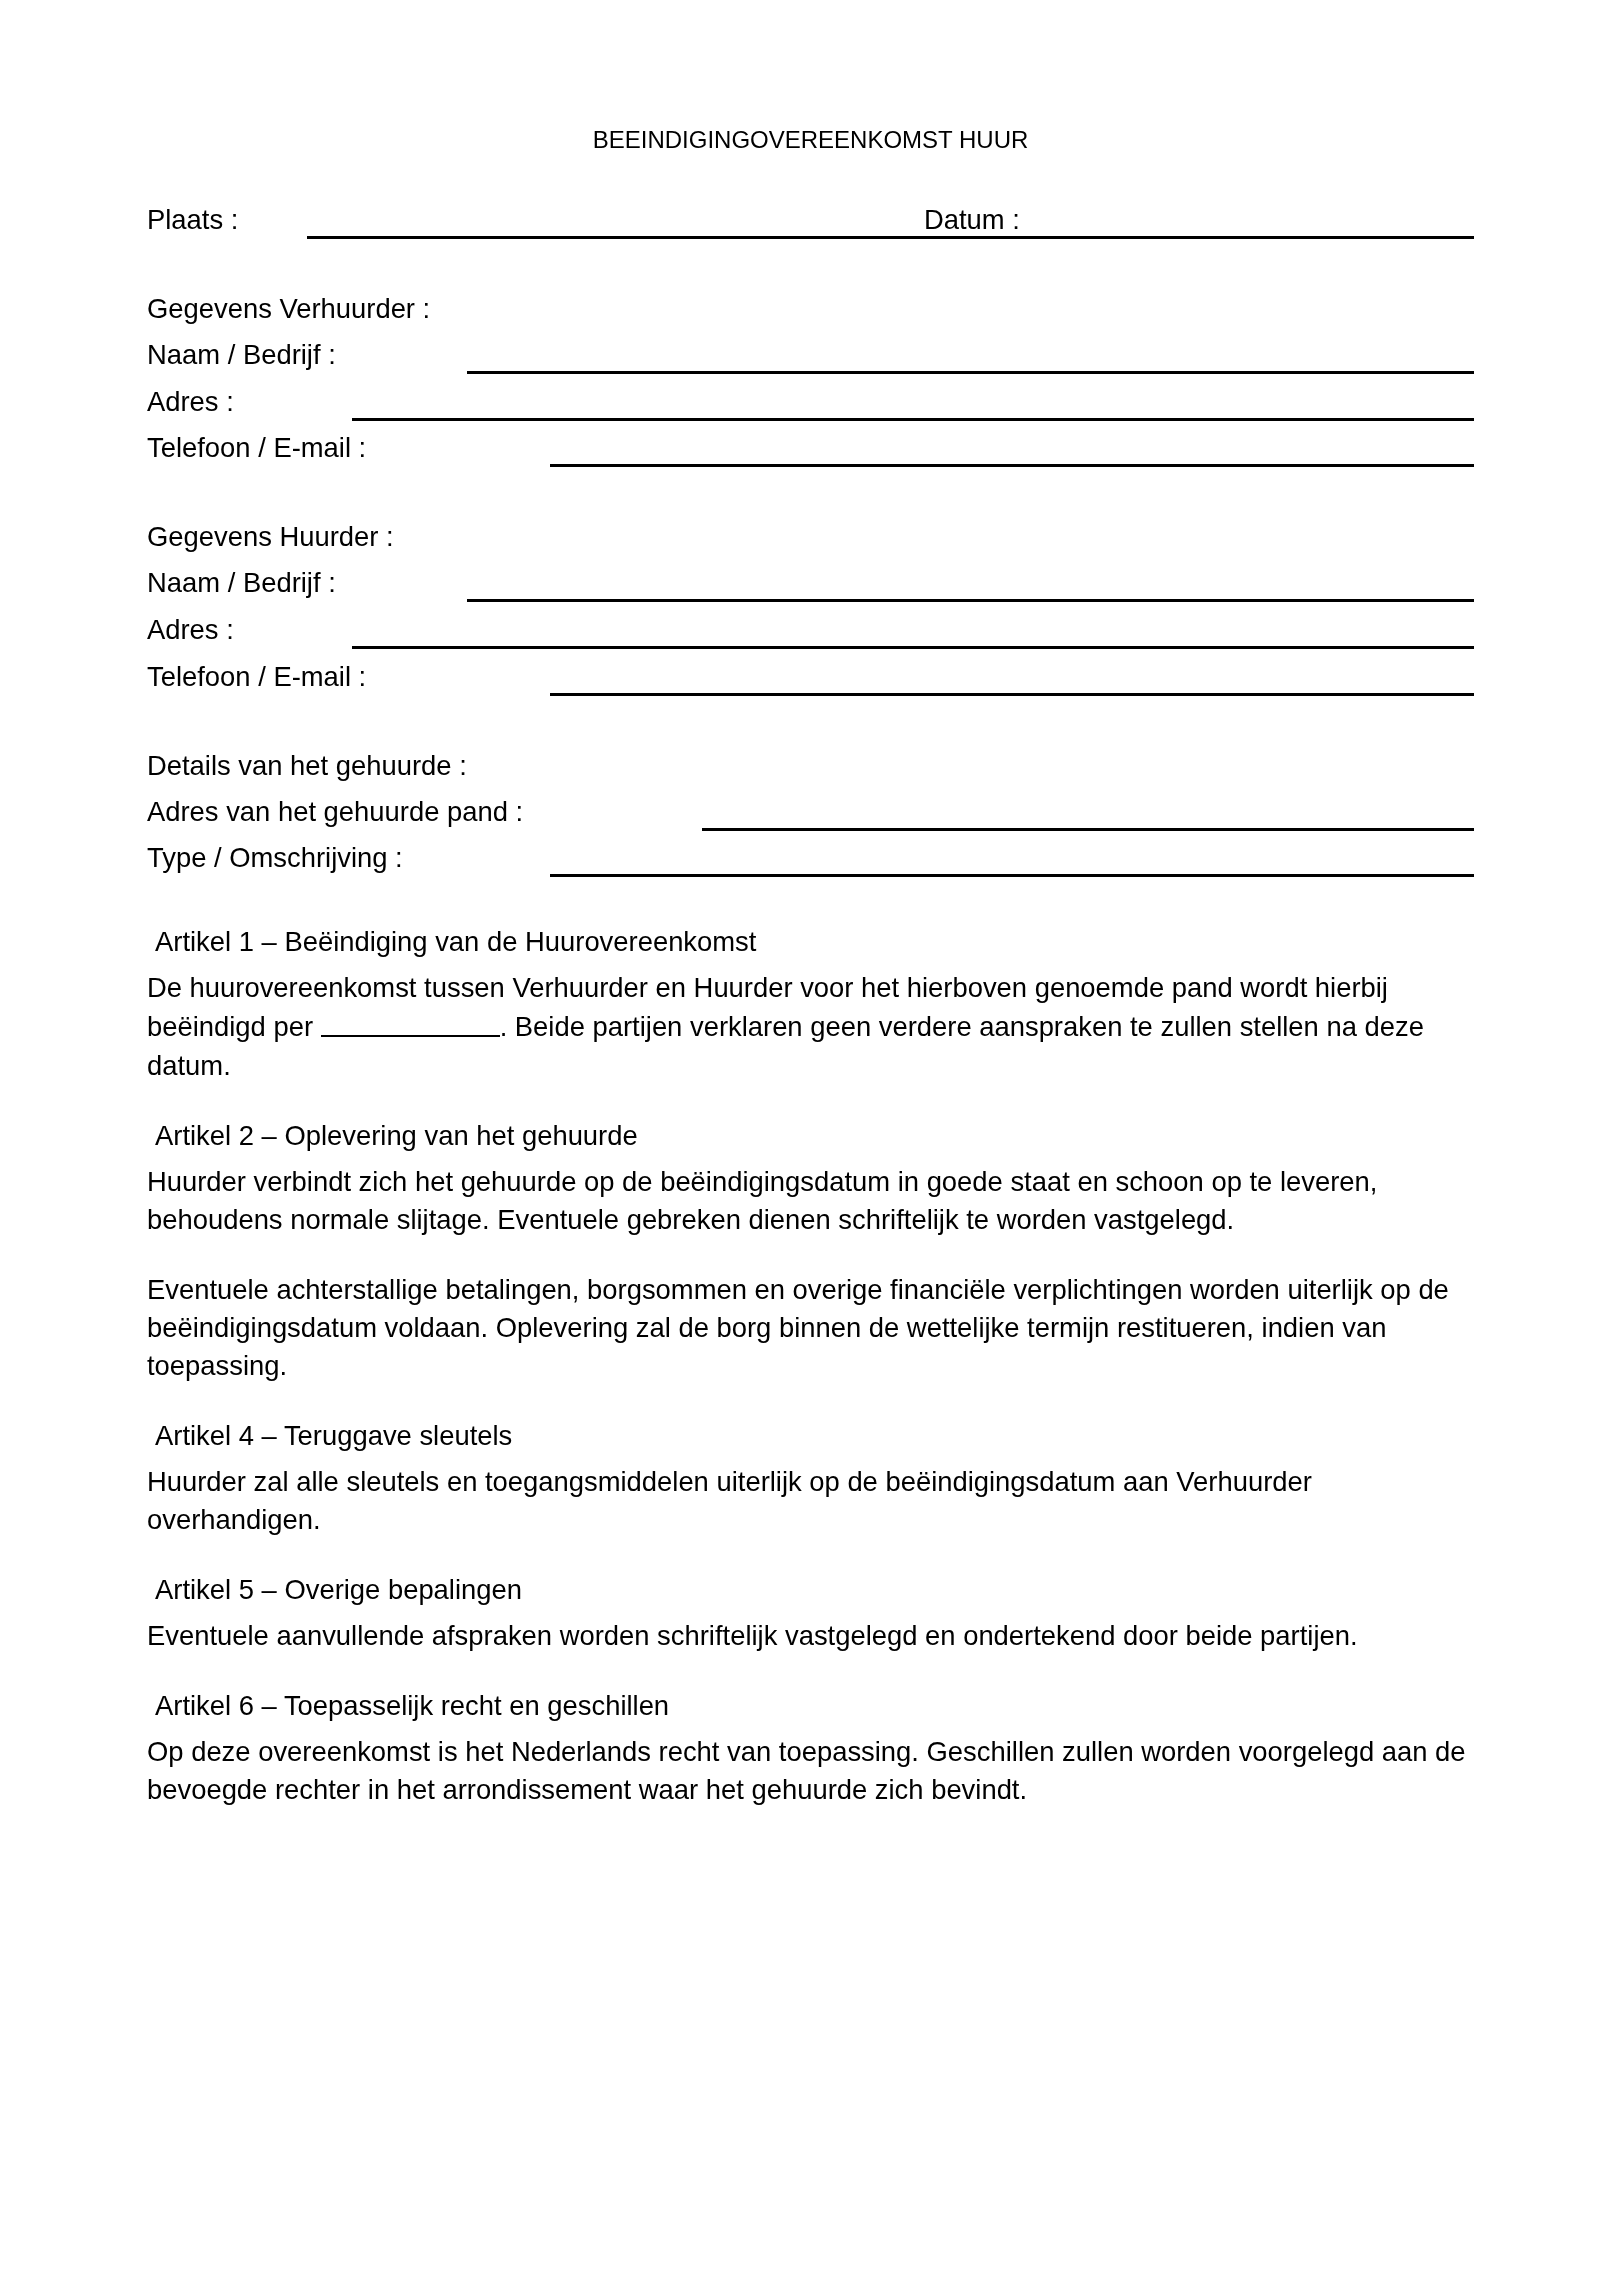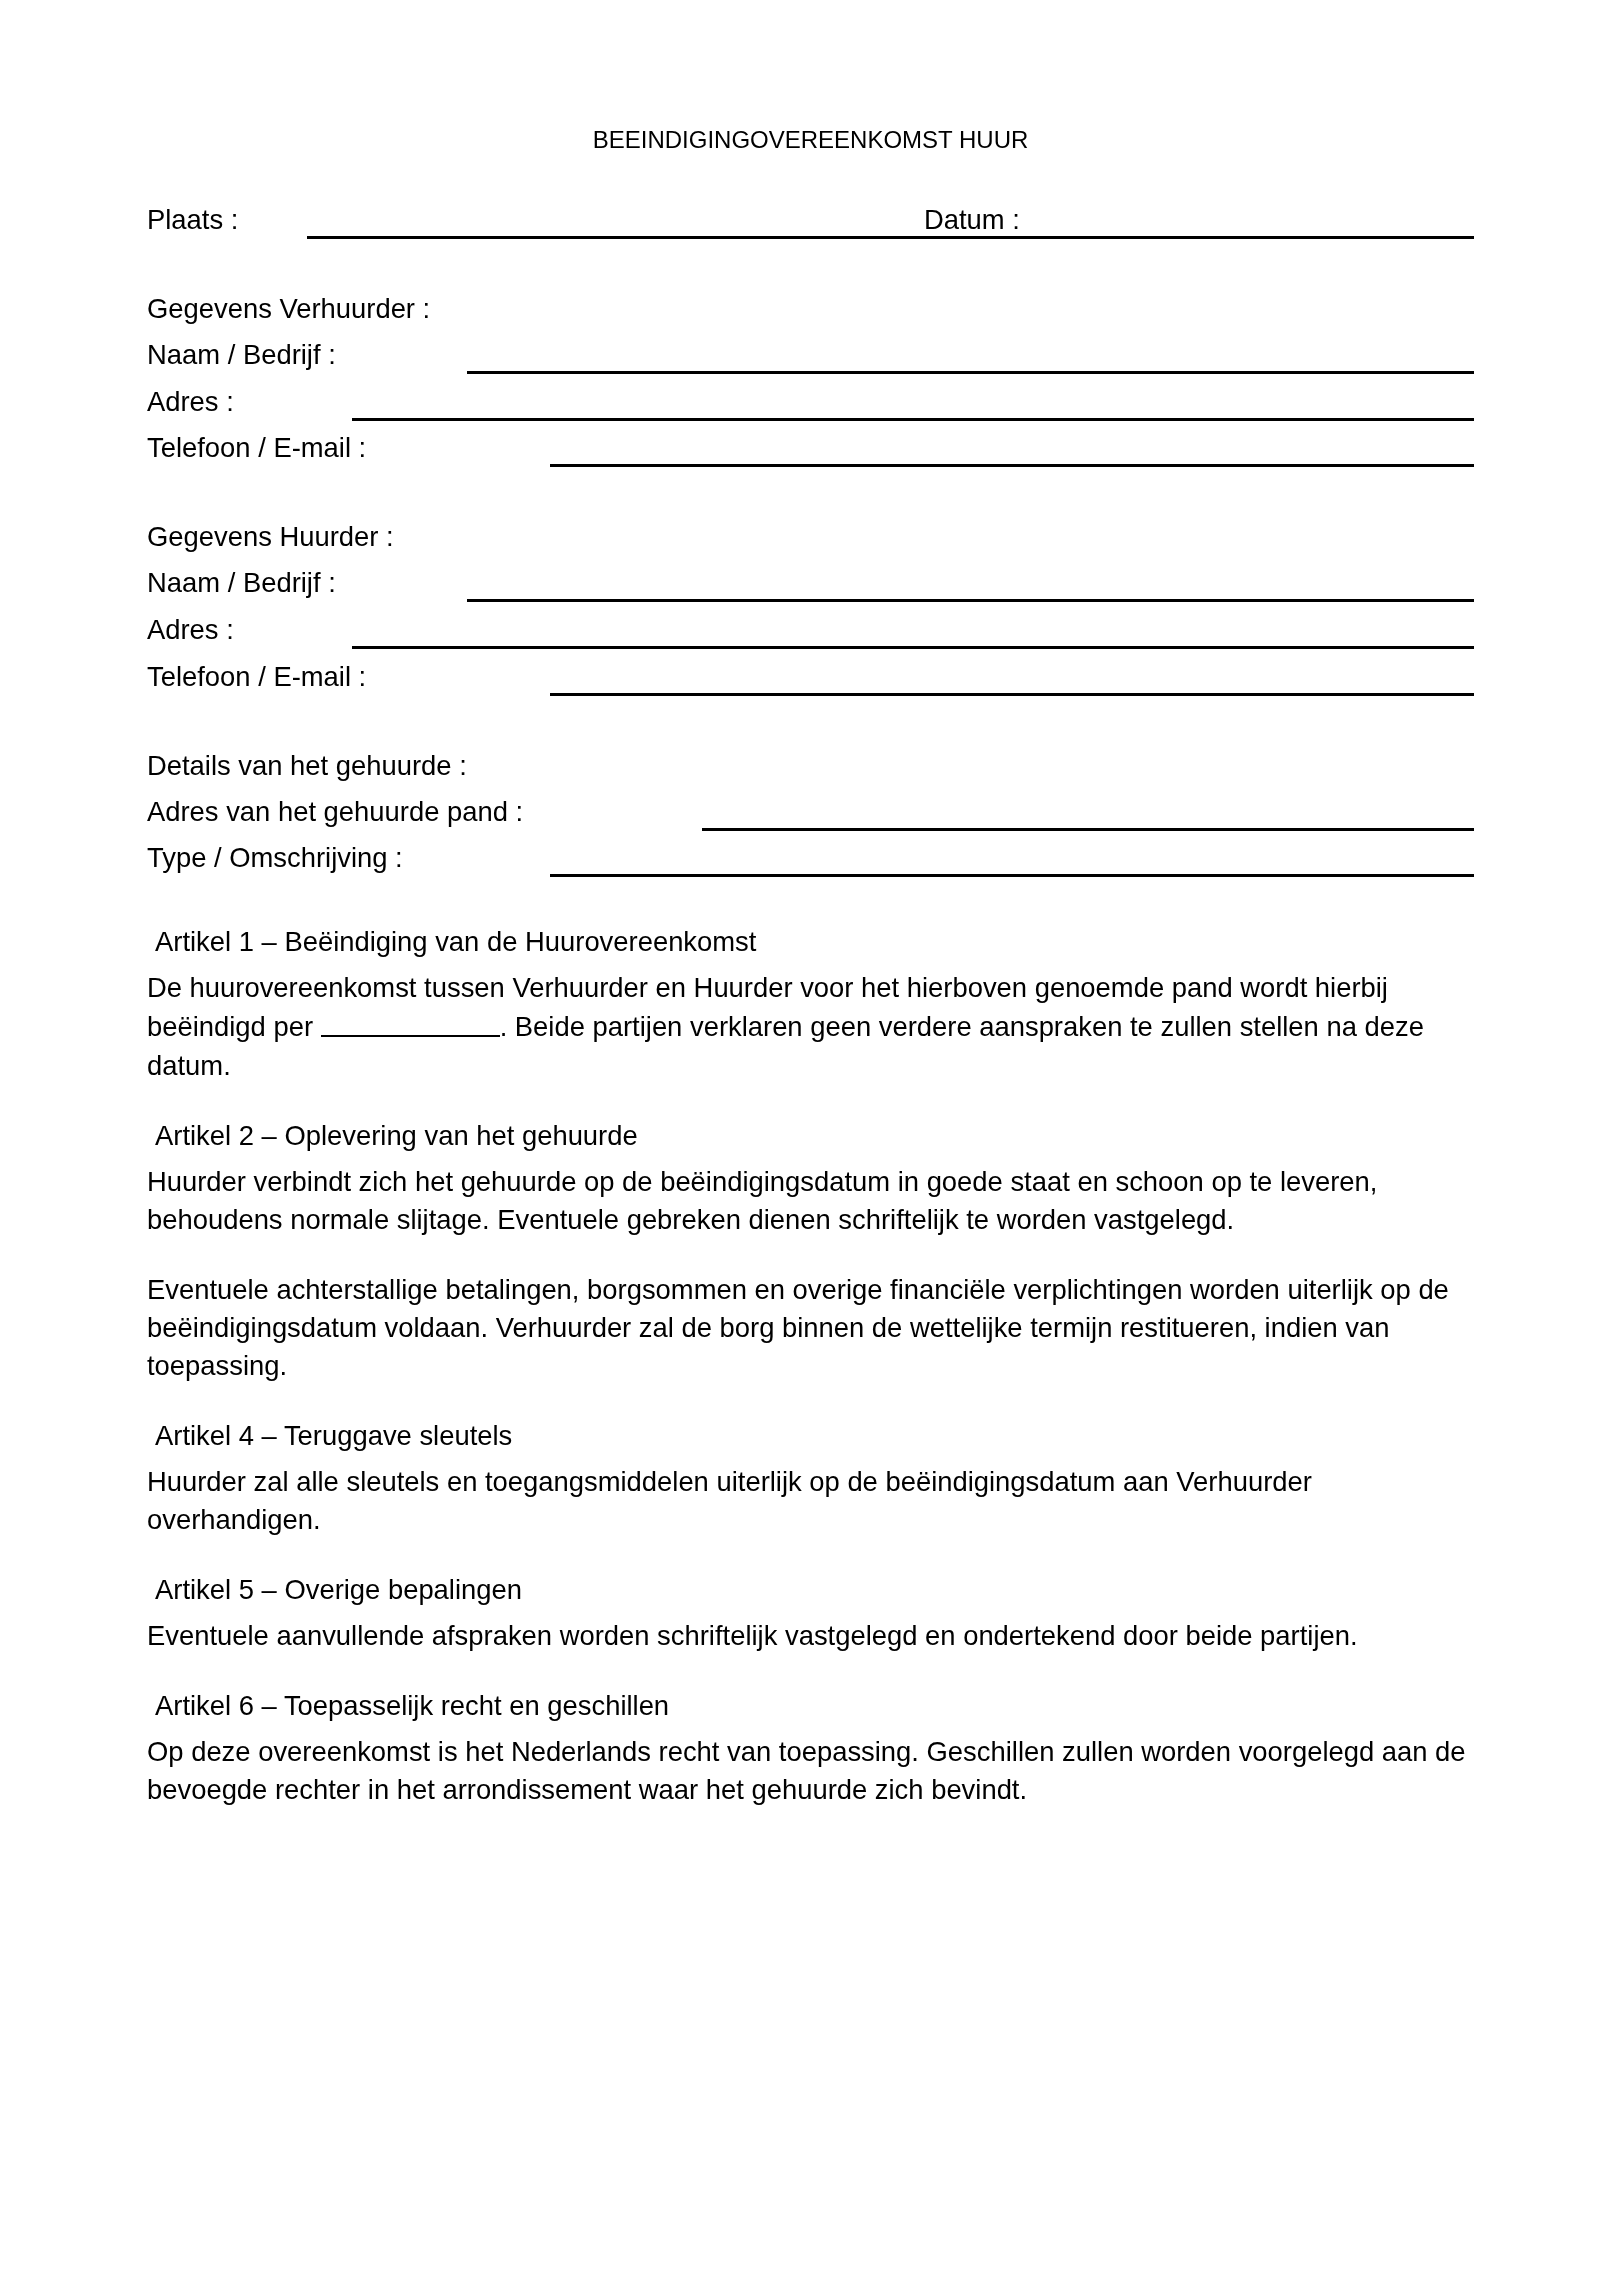--- a/index.html
+++ b/index.html
@@ -100,21 +100,21 @@
       <div class="a-head">Artikel 1 – Beëindiging van de Huurovereenkomst</div>
       <p class="a-body"><span>De huurovereenkomst tussen Verhuurder en Huurder voor het hierboven genoemde pand wordt hierbij beëindigd per </span><span class="blank"></span><span>. Beide partijen verklaren geen verdere aanspraken te zullen stellen na deze datum.</span></p>
     </div>
 
     <div class="article">
       <div class="a-head">Artikel 2 – Oplevering van het gehuurde</div>
       <p class="a-body">Huurder verbindt zich het gehuurde op de beëindigingsdatum in goede staat en schoon op te leveren, behoudens normale slijtage. Eventuele gebreken dienen schriftelijk te worden vastgelegd.</p>
     </div>
 
     <div class="article">
-      <p class="a-body">Eventuele achterstallige betalingen, borgsommen en overige financiële verplichtingen worden uiterlijk op de beëindigingsdatum voldaan. Verhuurder zal de borg binnen de wettelijke termijn restitueren, indien van toepassing.</p>
+      <p class="a-body">Eventuele achterstallige betalingen, borgsommen en overige financiële verplichtingen worden uiterlijk op de beëindigingsdatum voldaan. Oplevering zal de borg binnen de wettelijke termijn restitueren, indien van toepassing.</p>
     </div>
 
     <div class="article">
       <div class="a-head">Artikel 4 – Teruggave sleutels</div>
       <p class="a-body">Huurder zal alle sleutels en toegangsmiddelen uiterlijk op de beëindigingsdatum aan Verhuurder overhandigen.</p>
     </div>
 
     <div class="article">
       <div class="a-head">Artikel 5 – Overige bepalingen</div>
       <p class="a-body">Eventuele aanvullende afspraken worden schriftelijk vastgelegd en ondertekend door beide partijen.</p>

